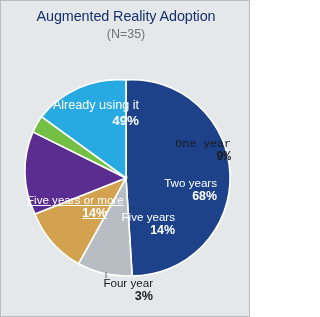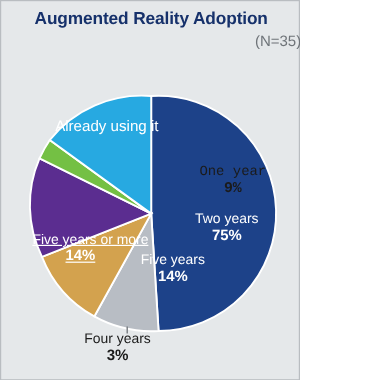--- a/index.html
+++ b/index.html
@@ -23,46 +23,45 @@
   }
   #title-block {
     position: absolute;
     top: 6px;
     left: 0;
     width: 250px;
     text-align: center;
   }
   #chart-title {
     font-size: 14.4px;
-    font-weight: bold;
+    font-weight: normal;
     color: #16316b;
     letter-spacing: -0.1px;
     line-height: 18px;
     white-space: nowrap;
   }
   #chart-subtitle {
     font-size: 12.5px;
     color: #6f7479;
     line-height: 16px;
     margin-top: 1px;
-    text-align: right;
   }
   #pie-wrap {
     position: absolute;
     left: 0;
     top: 0;
     width: 250px;
     height: 317px;
   }
   svg#pie-svg {
     display: block;
   }
   .slice-label {
     position: absolute;
-    text-align: center;
+    text-align: right;
     line-height: 13.5px;
     font-size: 11.6px;
     font-weight: normal;
     pointer-events: none;
     white-space: nowrap;
   }
   .slice-label .pct {
     font-weight: bold;
     display: block;
     font-size: 12.4px;
@@ -134,40 +133,41 @@
       <path d="M 125 177 L 31.93 130.90 A 98 98 0 0 1 40.51 115.66 Z" fill="#74c044" stroke="#ffffff" stroke-width="1.6"></path>
 
       <path d="M 125 177 L 40.51 115.66 A 98 98 0 0 1 125 79 Z" fill="#27a9e1" stroke="#ffffff" stroke-width="1.6"></path>
 
       <path d="M 105 271 L 105 277" stroke="#6f7479" stroke-width="1.1" fill="none"></path>
     </svg>
   </div>
 
   <div class="slice-label lbl-already">
     <span>Already using it</span>
+    <span class="pct">49%</span>
   </div>
 
   <div class="slice-label lbl-oneyear">
     <span>One year</span>
     <span class="pct">9%</span>
   </div>
 
   <div class="slice-label lbl-twoyears">
     <span>Two years</span>
-    <span class="pct">75%</span>
+    <span class="pct">68%</span>
   </div>
 
   <div class="slice-label lbl-threeyears">
     <span>Five years</span>
     <span class="pct">14%</span>
   </div>
 
   <div class="slice-label lbl-fiveyears">
     <span>Five years or more</span>
     <span class="pct">14%</span>
   </div>
 
   <div class="slice-label lbl-fouryears">
-    <span>Four years</span>
+    <span>Four year</span>
     <span class="pct">3%</span>
   </div>
 
 </div>
 
 </body></html>

